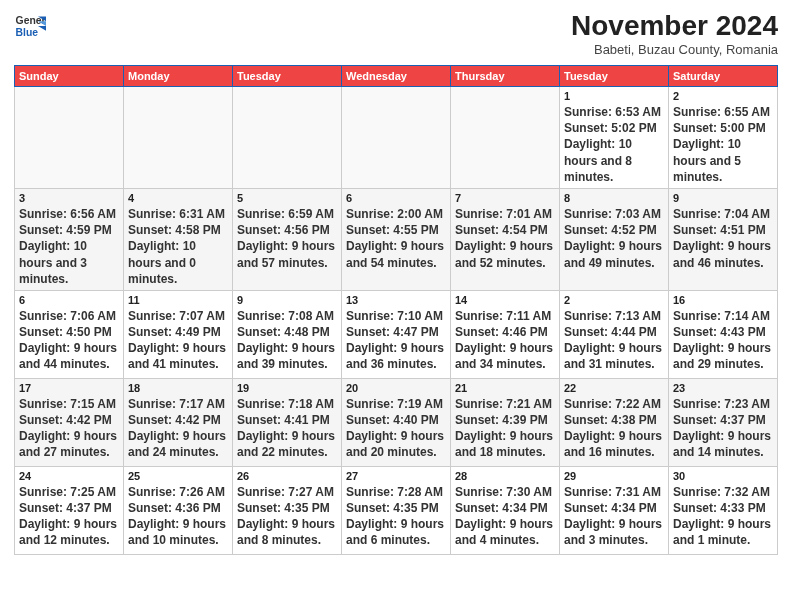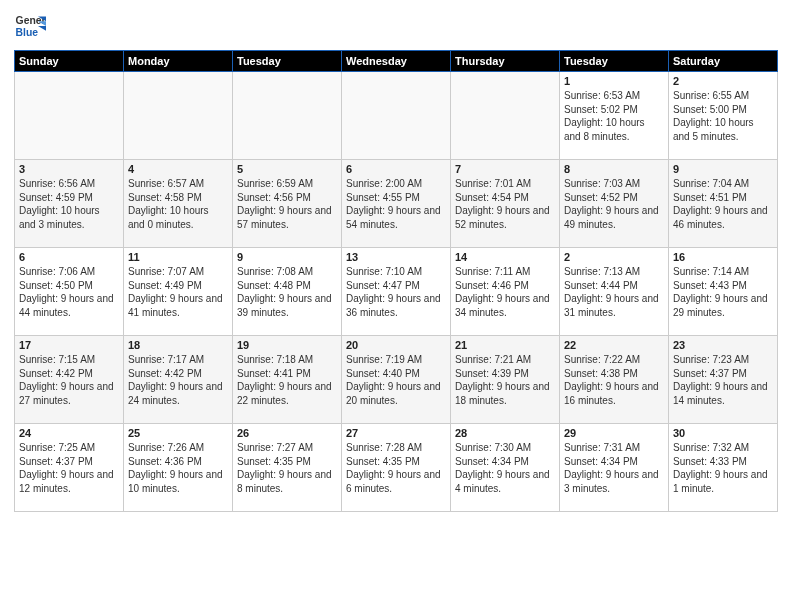--- a/index.html
+++ b/index.html
@@ -41,21 +41,21 @@
     .subtitle {
       font-size: 13px;
       color: #444;
     }
     table {
       width: 100%;
       border-collapse: collapse;
       table-layout: fixed;
     }
     th {
-      background: #000000;
+      background: #ef4444;
       color: #fff;
       font-size: 11px;
       font-weight: bold;
       padding: 4px 4px;
       text-align: left;
       border: 1px solid #1a5fb4;
     }
     td {
       border: 1px solid #ccc;
       vertical-align: top;
@@ -66,41 +66,46 @@
       background: #fff;
     }
     tr:nth-child(even) td { background: #f5f5f5; }
     .day-num {
       font-size: 11px;
       font-weight: bold;
       display: block;
       margin-bottom: 2px;
     }
     .day-detail {
-      font-size: 10px;
+      font-size: 12px;
       line-height: 1.35;
       color: #333;
+      font-weight: bold;
     }
     td.empty { background: #f9f9f9; }
     .week-row td { height: 88px; }
   </style>
 </head>
 <body>
 
 <div class="container">
   <div class="header">
     <div class="logo">
       <svg class="logo-icon" viewBox="0 0 40 40">
         <text x="2" y="18" font-size="13" font-weight="bold" fill="#333">General</text>
         <text x="2" y="32" font-size="13" font-weight="bold" fill="#1a5fb4">Blue</text>
         <polygon points="30,8 40,14 40,8" fill="#1a5fb4"></polygon>
         <polygon points="30,14 40,20 40,14" fill="#5599dd"></polygon>
         <polygon points="30,20 40,26 40,20" fill="#1a5fb4"></polygon>
       </svg>
     </div>
+    <div class="title-block">
+      <div class="main-title">November 2024</div>
+      <div class="subtitle">Babeti, Buzau County, Romania</div>
+    </div>
   </div>
 
   <table>
     <thead>
       <tr>
 
       <th>Sunday</th>
           <th>Monday</th>
           <th>Tuesday</th>
           <th>Wednesday</th>
@@ -134,21 +139,21 @@
         <tr class="week-row">
           <td>
             <span class="day-num">3</span>
             <div class="day-detail">Sunrise: 6:56 AM
 Sunset: 4:59 PM
 Daylight: 10 hours
 and 3 minutes.</div>
           </td>
           <td>
             <span class="day-num">4</span>
-            <div class="day-detail">Sunrise: 6:57 AM
+            <div class="day-detail">Sunrise: 6:31 AM
 Sunset: 4:58 PM
 Daylight: 10 hours
 and 0 minutes.</div>
           </td>
           <td>
             <span class="day-num">5</span>
             <div class="day-detail">Sunrise: 6:59 AM
 Sunset: 4:56 PM
 Daylight: 9 hours
 and 57 minutes.</div>

